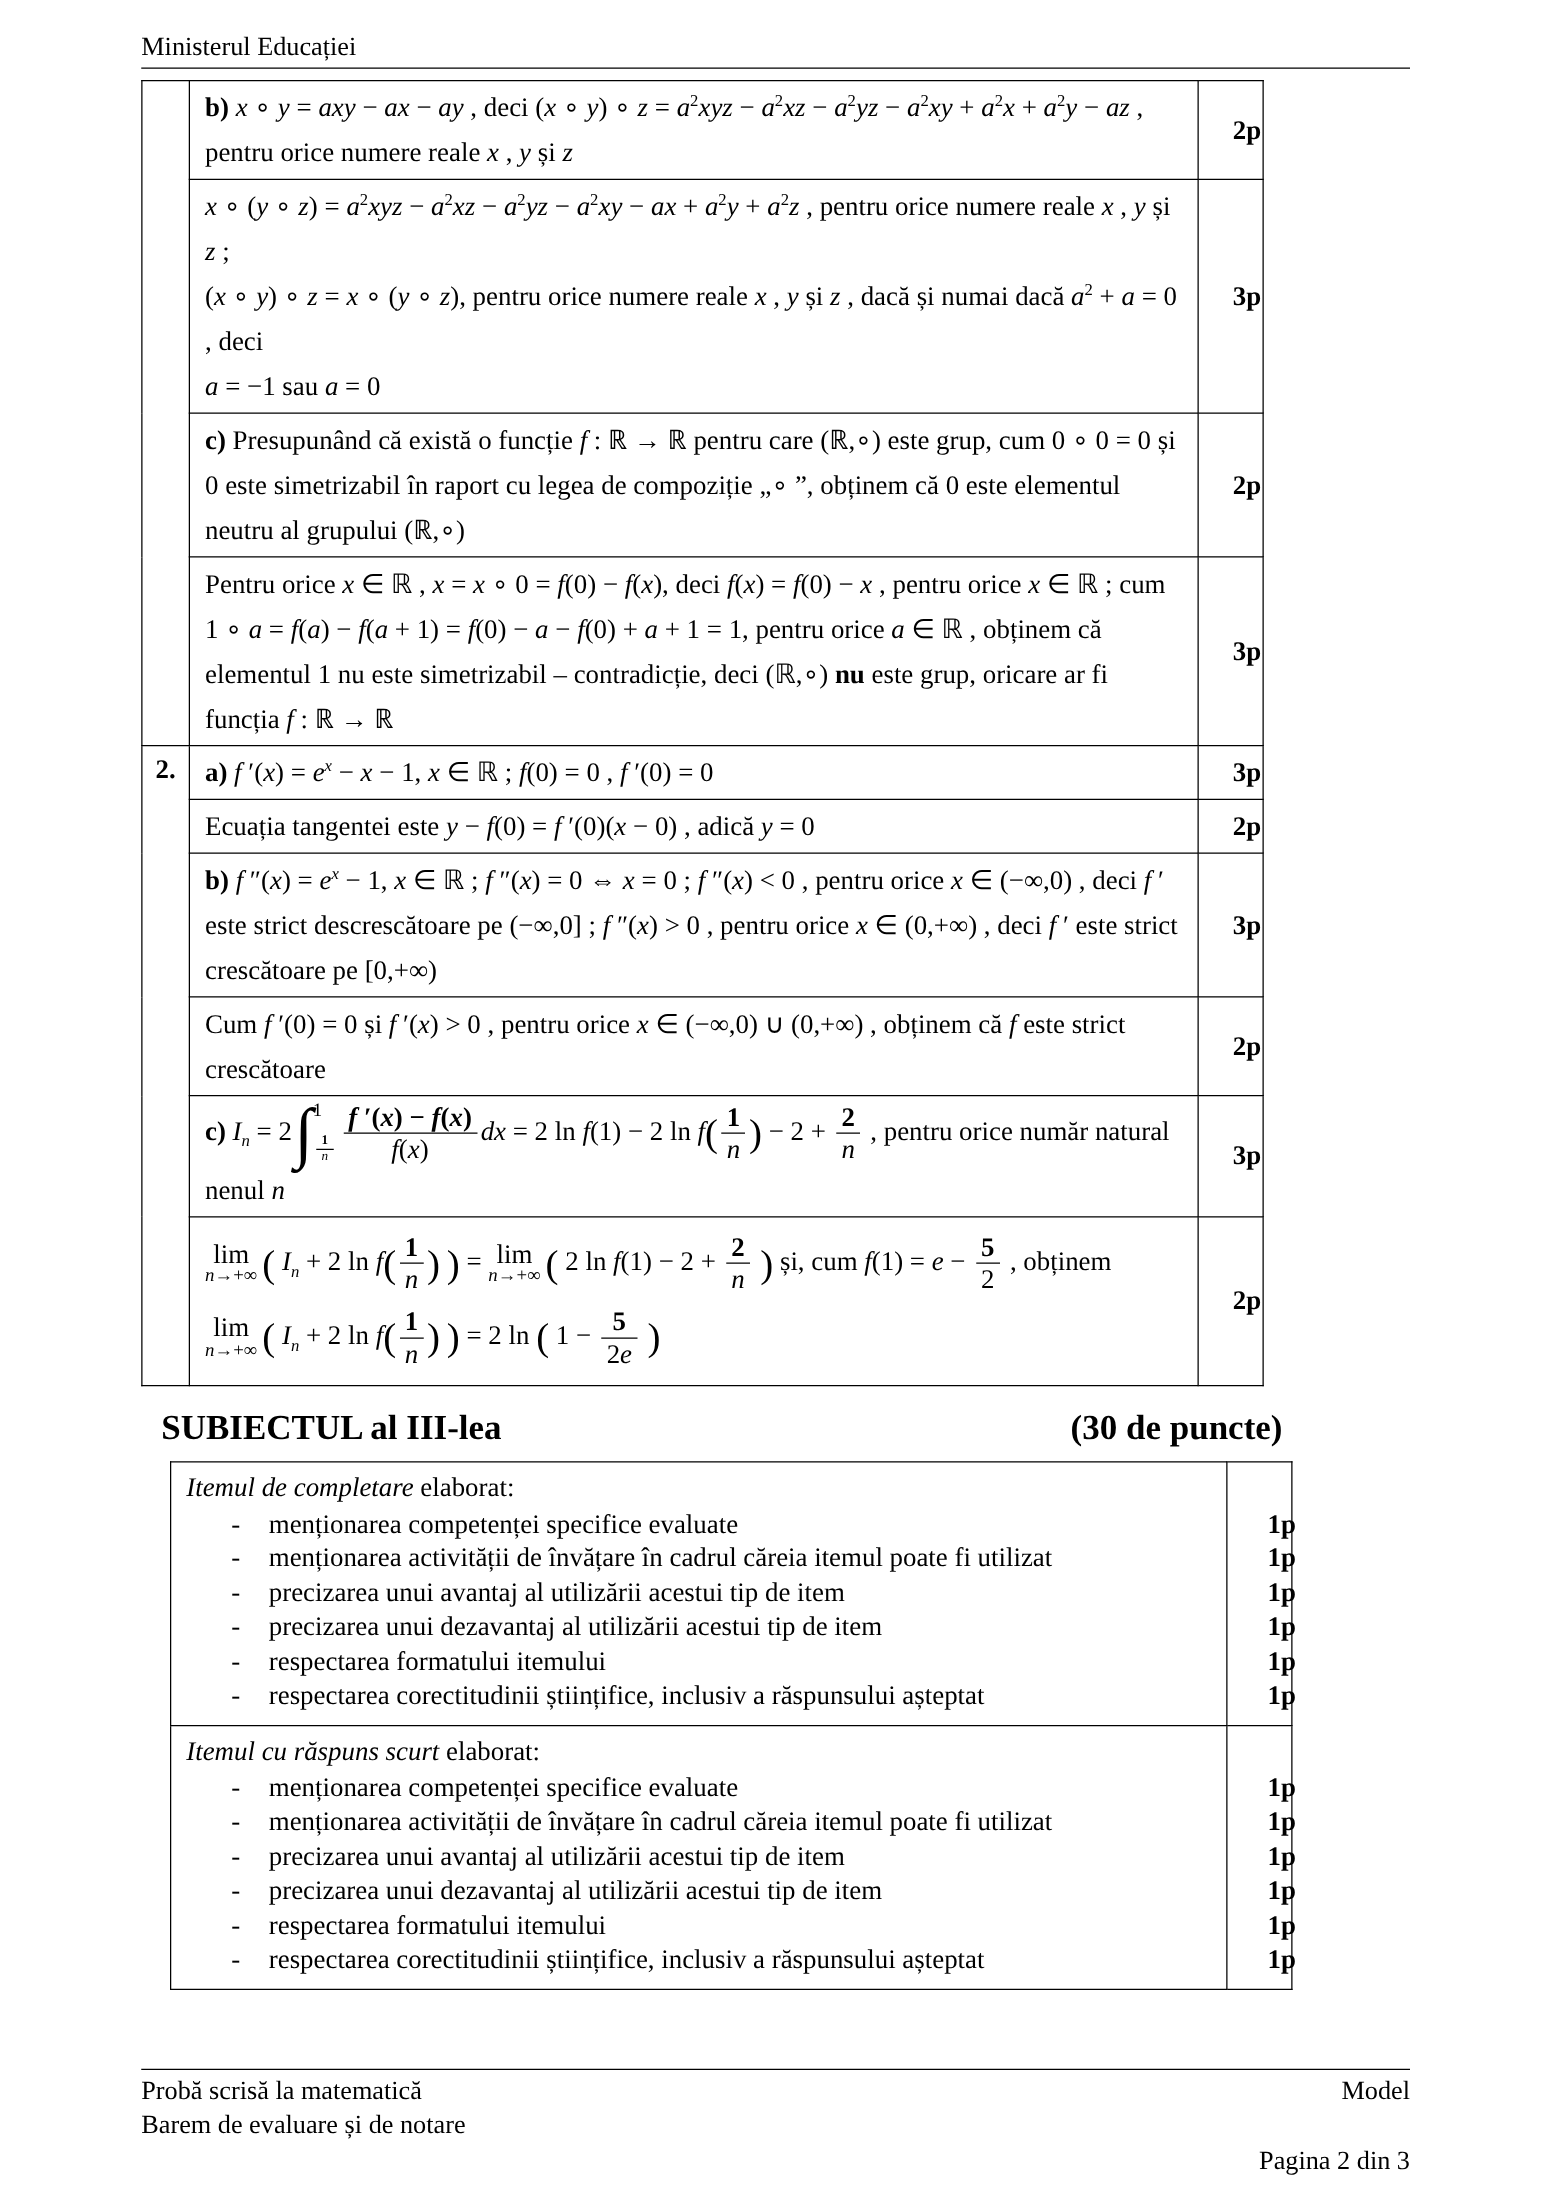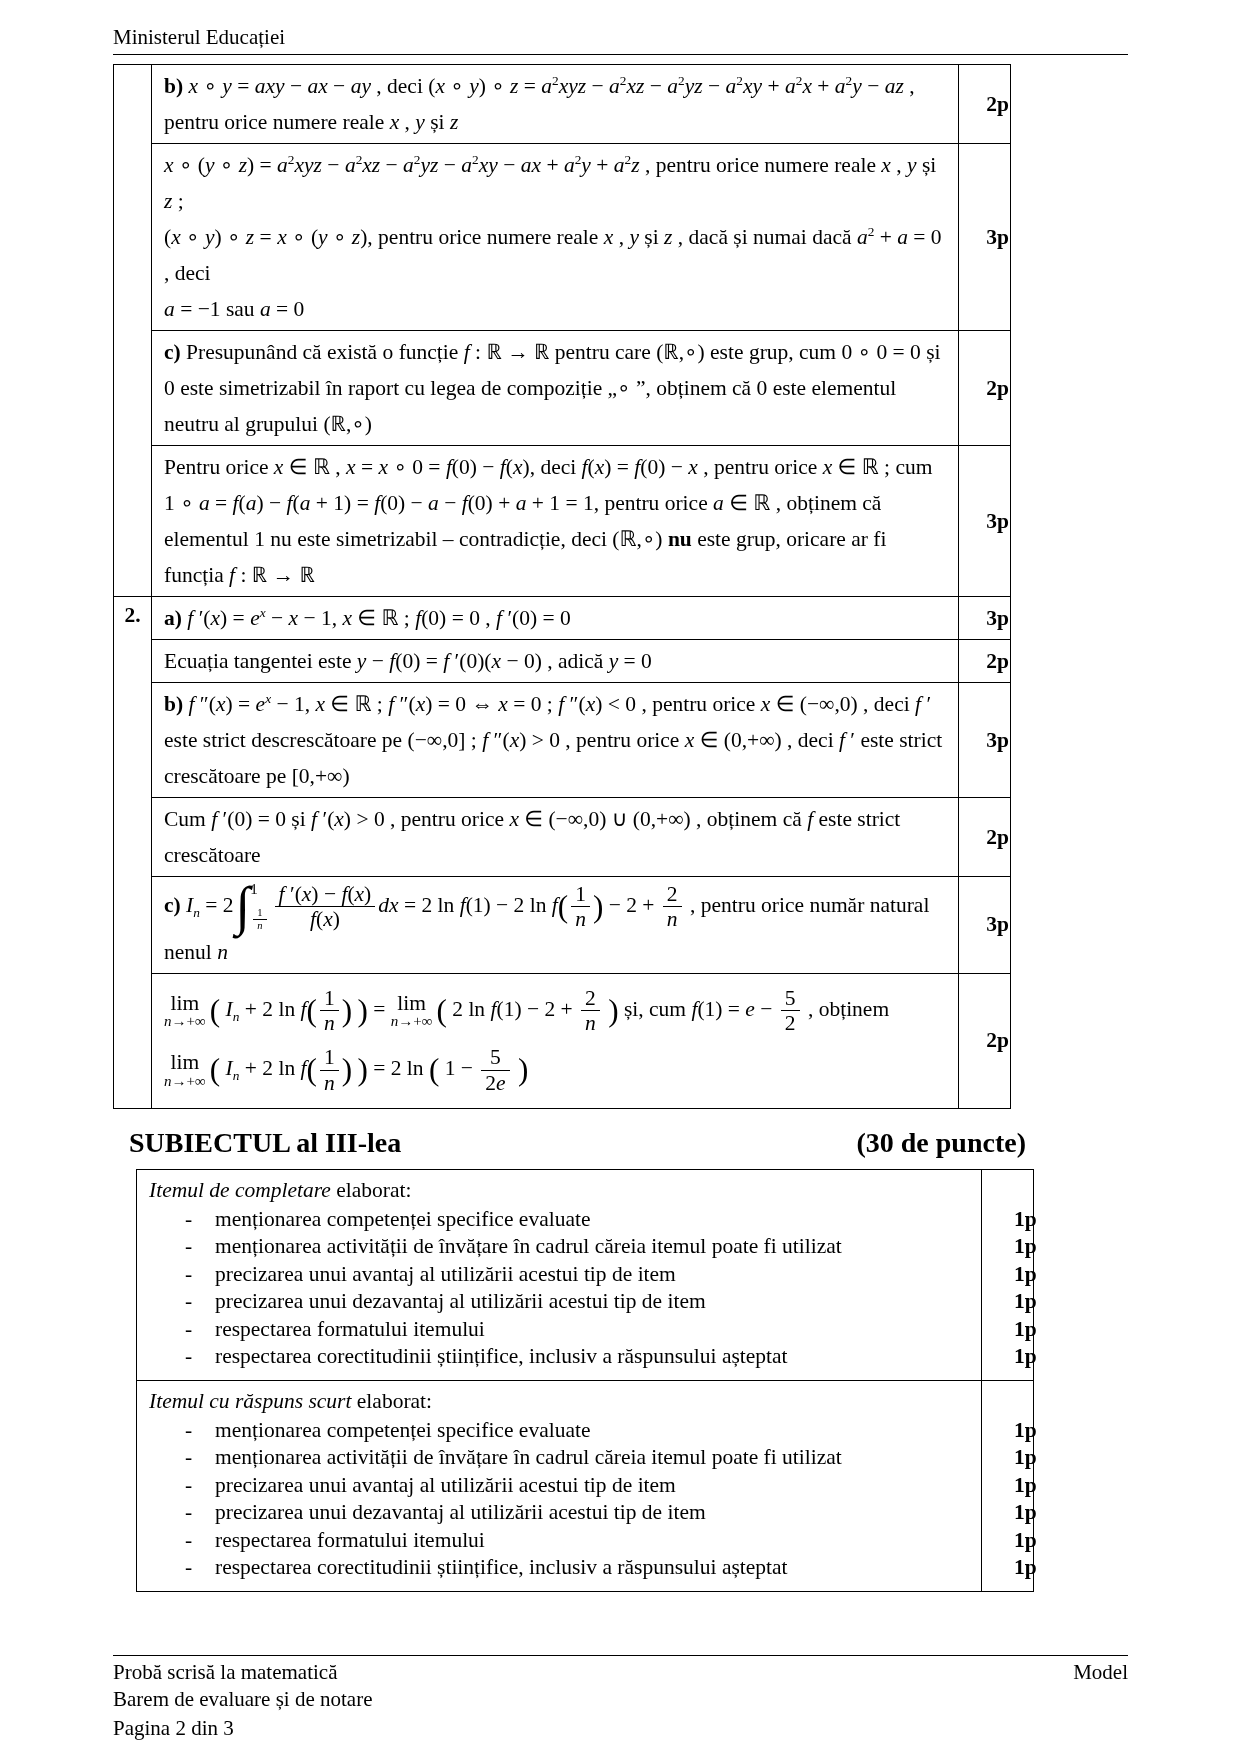--- a/index.html
+++ b/index.html
@@ -18,21 +18,21 @@
   table.barem td{border:1.3px solid #000;}
   td.ncell{text-align:center;vertical-align:top;font-weight:bold;padding-top:6px;}
   td.scell{padding:3px 10px 3px 12px;line-height:36px;vertical-align:middle;}
   td.pcell{text-align:right;font-weight:bold;vertical-align:middle;margin-left:39px;}
 
   sup{font-size:0.62em;line-height:0;}
   sub{font-size:0.62em;line-height:0;}
 
   
   .frac{display:inline-block;vertical-align:middle;text-align:center;margin:0 3px;line-height:1.15;}
-  .frac .fn{display:block;border-bottom:1.3px solid #000;padding:0 4px;}
+  .frac .fn{display:block;border-bottom:1.3px solid #000;padding:0 4px;font-weight:bold;}
   .frac .fd{display:block;padding:0 4px;}
   .fsm{font-size:0.7em;}
   .intw{display:inline-flex;align-items:stretch;vertical-align:middle;margin:0 2px;}
   .isym{font-size:2.5em;line-height:1;align-self:center;font-style:normal;}
   .ibnd{display:flex;flex-direction:column;justify-content:space-between;font-size:0.7em;line-height:1.05;padding:2px 0;}
   .lim{display:inline-block;text-align:center;vertical-align:middle;margin-right:4px;line-height:1.05;}
   .lim .limt{display:block;}
   .lim .limb{display:block;font-size:0.7em;}
   .bp{font-size:1.45em;vertical-align:middle;}
   .mrow{margin:9px 0;}
@@ -49,21 +49,21 @@
   .iitem .dash{position:absolute;left:36px;}
   td.ipcell{text-align:right;font-weight:bold;padding-top:5px;padding-left:32px;}
   .ipspace{height:31px;}
   .ipt{line-height:27.5px;}
 
   
   .footer{position:absolute;left:113px;width:1015px;bottom:12px;font-size:21px;}
   .f-rule{border-top:1.3px solid #000;margin-bottom:3px;}
   .f-row{display:flex;justify-content:space-between;line-height:27px;}
   .f-l2{line-height:27px;}
-  .f-page{text-align:left;line-height:30px;}
+  .f-page{text-align:right;line-height:30px;}
 </style>
 </head>
 <body>
 
 <div class="page">
 
   <div>
     <div class="hdr-line">Ministerul Educației</div>
     <div class="hdr-rule"></div>
   </div>

